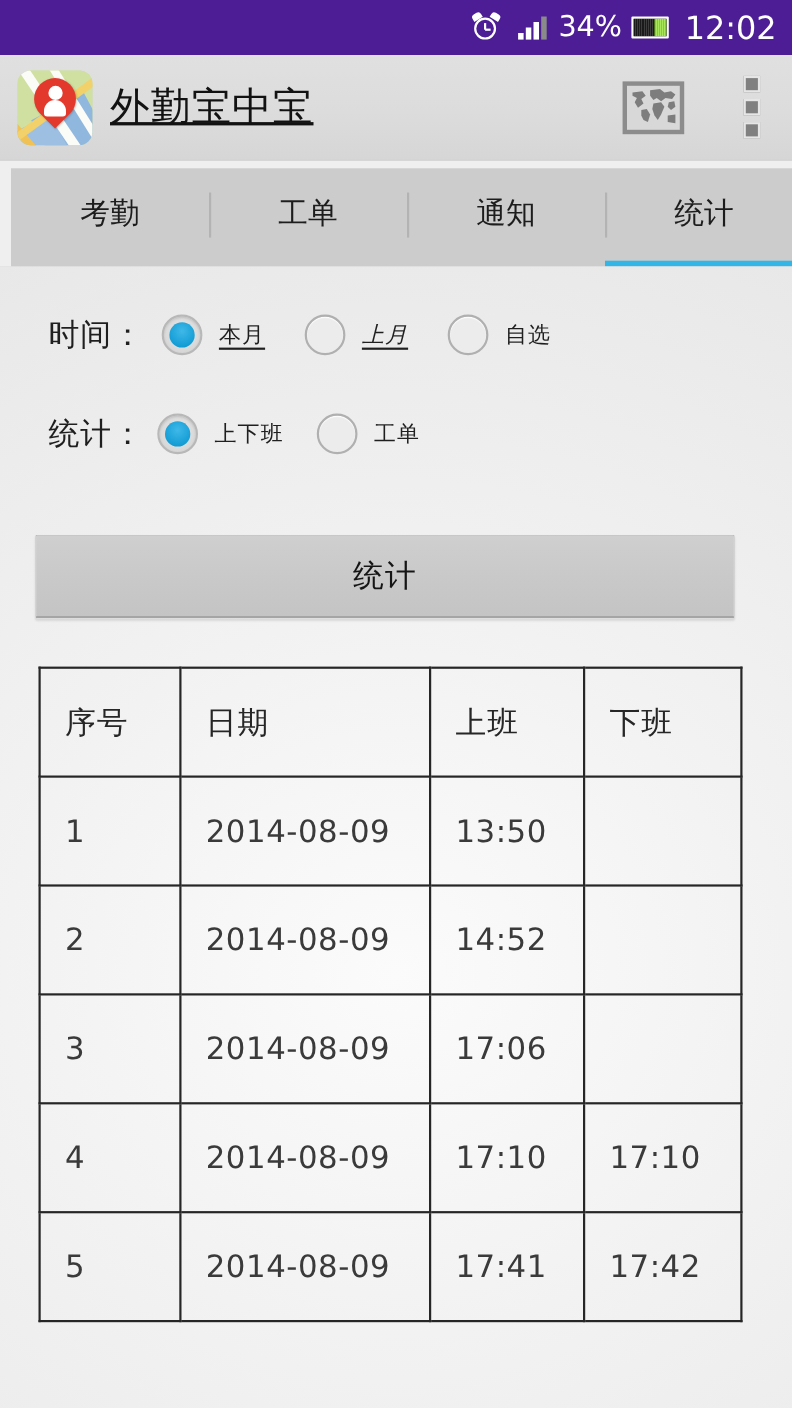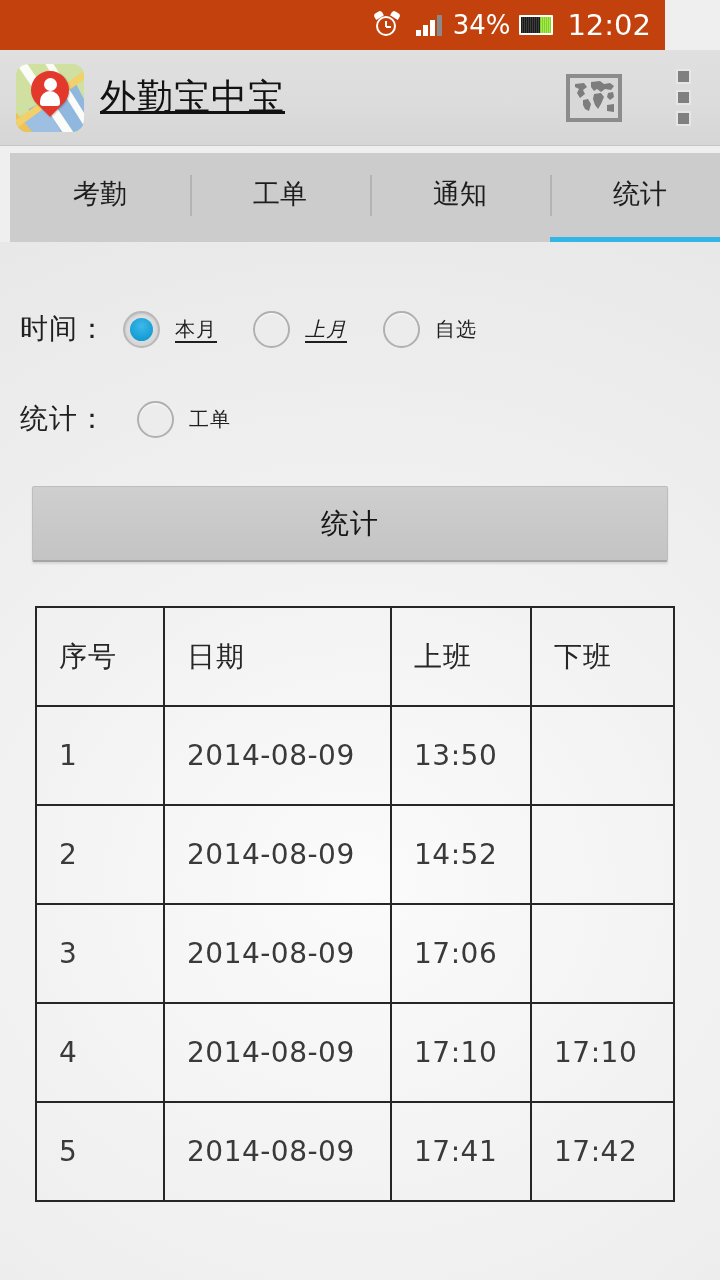--- a/index.html
+++ b/index.html
@@ -20,23 +20,23 @@
     width: 720px;
     height: 1280px;
     background: #efefef;
     overflow: hidden;
   }
 
   
   #status-bar {
     position: absolute;
     left: 0; top: 0;
-    width: 665px;
+    width: 720px;
     height: 50px;
-    background: #c2410c;
+    background: #4c1d95;
     display: flex;
     align-items: center;
     justify-content: flex-end;
     padding-right: 14px;
     box-sizing: border-box;
   }
   .sb-group {
     display: flex;
     align-items: center;
   }
@@ -292,23 +292,23 @@
     position: absolute;
     left: 0; top: 242px;
     width: 720px;
     height: 1038px;
     background: radial-gradient(ellipse 110% 70% at 50% 62%, #fbfbfb 0%, #f2f2f2 45%, #e8e8e8 100%);
     overflow: hidden;
   }
 
   .filter-row {
     display: flex;
-    align-items: flex-end;
+    align-items: flex-start;
     height: 62px;
-    padding-left: 20px;
+    padding-left: 44px;
     box-sizing: border-box;
   }
   #filter-row-time { margin-top: 44px; }
   #filter-row-type { margin-top: 28px; }
 
   .filter-label {
     font-size: 28px;
     color: #1f1f1f;
     white-space: nowrap;
     letter-spacing: 1px;
@@ -510,20 +510,24 @@
 
       <span class="radio-opt" style="margin-left:36px;">
         <span class="radio off"></span>
         <span class="radio-text">自选</span>
       </span>
     </div>
 
     <div class="filter-row" id="filter-row-type">
       <span class="filter-label">统计：</span>
 
+      <span class="radio-opt" style="margin-left:12px;">
+        <span class="radio on"></span>
+        <span class="radio-text">上下班</span>
+      </span>
 
 
       <span class="radio-opt" style="margin-left:30px;">
         <span class="radio off"></span>
         <span class="radio-text">工单</span>
       </span>
     </div>
 
     <div id="stat-button">
       <span>统计</span>

